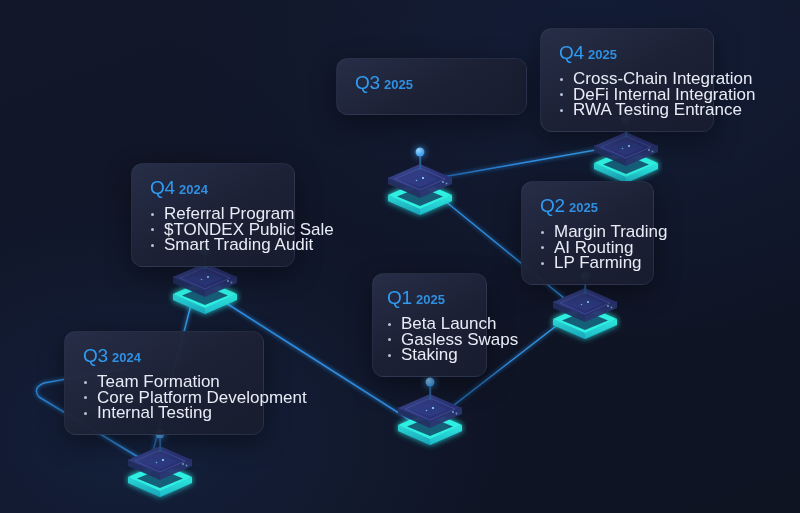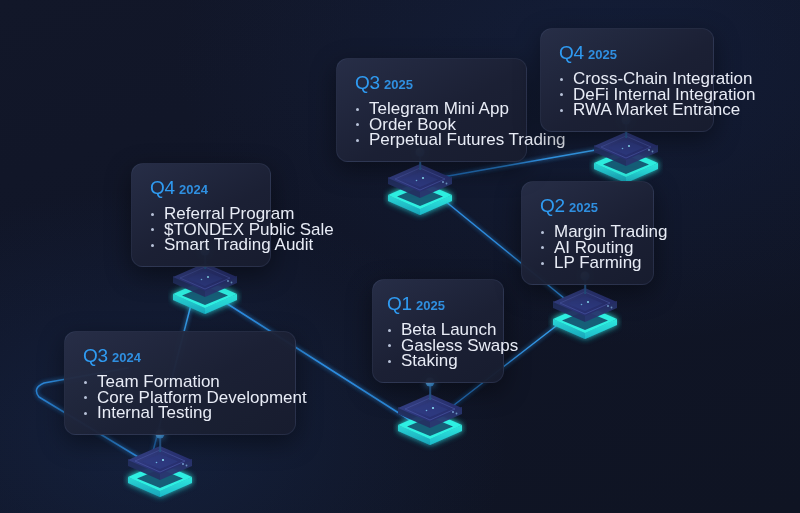--- a/index.html
+++ b/index.html
@@ -323,43 +323,43 @@
 
   <div class="stalk" style="left:585px;top:276px;height:18px;"></div>
   <div class="dot" style="left:585px;top:276px;"></div>
 
   <div class="stalk" style="left:420px;top:152px;height:18px;"></div>
   <div class="dot" style="left:420px;top:152px;"></div>
 
   <div class="stalk" style="left:626px;top:120px;height:18px;"></div>
   <div class="dot" style="left:626px;top:120px;"></div>
 
-  <div class="card" style="left:64px;top:331px;width:232px;">
+  <div class="card" style="left:64px;top:331px;width:200px;">
     <div class="card-title">
       <span class="q">Q3</span><span class="yr">2024</span>
     </div>
     <ul>
       <li>Team Formation</li>
       <li>Core Platform Development</li>
       <li>Internal Testing</li>
     </ul>
   </div>
 
-  <div class="card" style="left:131px;top:163px;width:140px;">
+  <div class="card" style="left:131px;top:163px;width:164px;">
     <div class="card-title">
       <span class="q">Q4</span><span class="yr">2024</span>
     </div>
     <ul>
       <li>Referral Program</li>
       <li>$TONDEX Public Sale</li>
       <li>Smart Trading Audit</li>
     </ul>
   </div>
 
-  <div class="card" style="left:372px;top:279px;width:132px;padding-left:12px;">
+  <div class="card" style="left:372px;top:273px;width:115px;padding-left:12px;">
     <div class="card-title">
       <span class="q">Q1</span><span class="yr">2025</span>
     </div>
     <ul>
       <li>Beta Launch</li>
       <li>Gasless Swaps</li>
       <li>Staking</li>
     </ul>
   </div>
 
@@ -371,31 +371,26 @@
       <li>Margin Trading</li>
       <li>AI Routing</li>
       <li>LP Farming</li>
     </ul>
   </div>
 
   <div class="card" style="left:336px;top:58px;width:191px;">
     <div class="card-title">
       <span class="q">Q3</span><span class="yr">2025</span>
     </div>
-    <ul>
-      <li>Telegram Mini App</li>
-      <li>Order Book</li>
-      <li>Perpetual Futures Trading</li>
-    </ul>
   </div>
 
   <div class="card" style="left:540px;top:28px;width:174px;">
     <div class="card-title">
       <span class="q">Q4</span><span class="yr">2025</span>
     </div>
     <ul>
       <li>Cross-Chain Integration</li>
       <li>DeFi Internal Integration</li>
-      <li>RWA Market Entrance</li>
+      <li>RWA Testing Entrance</li>
     </ul>
   </div>
 
 </div>
 
 </body></html>

